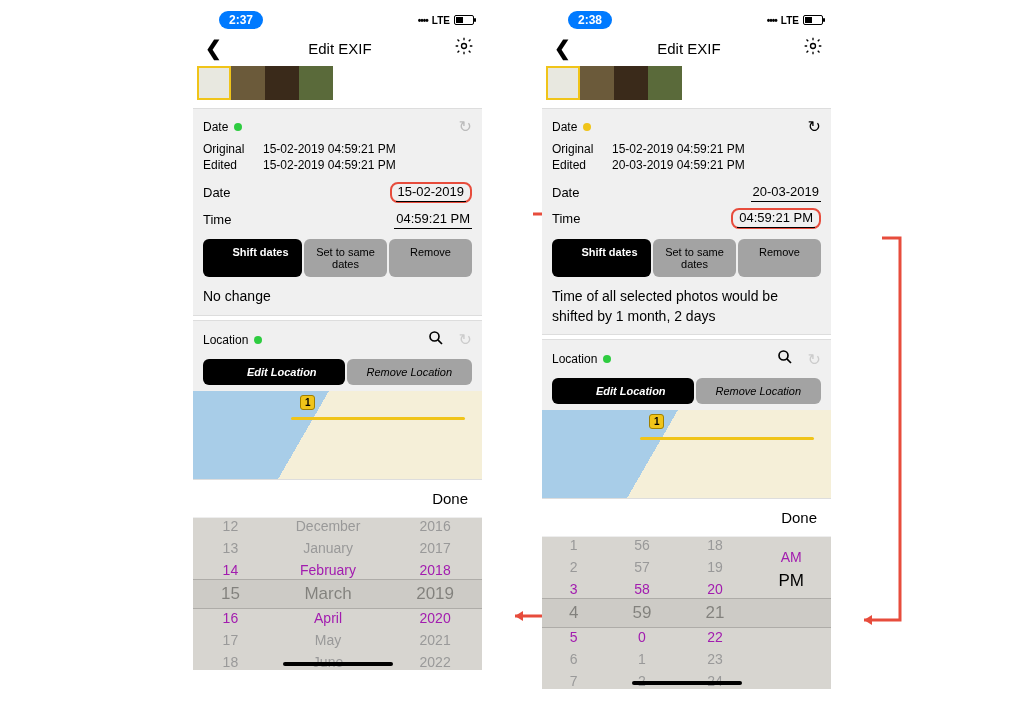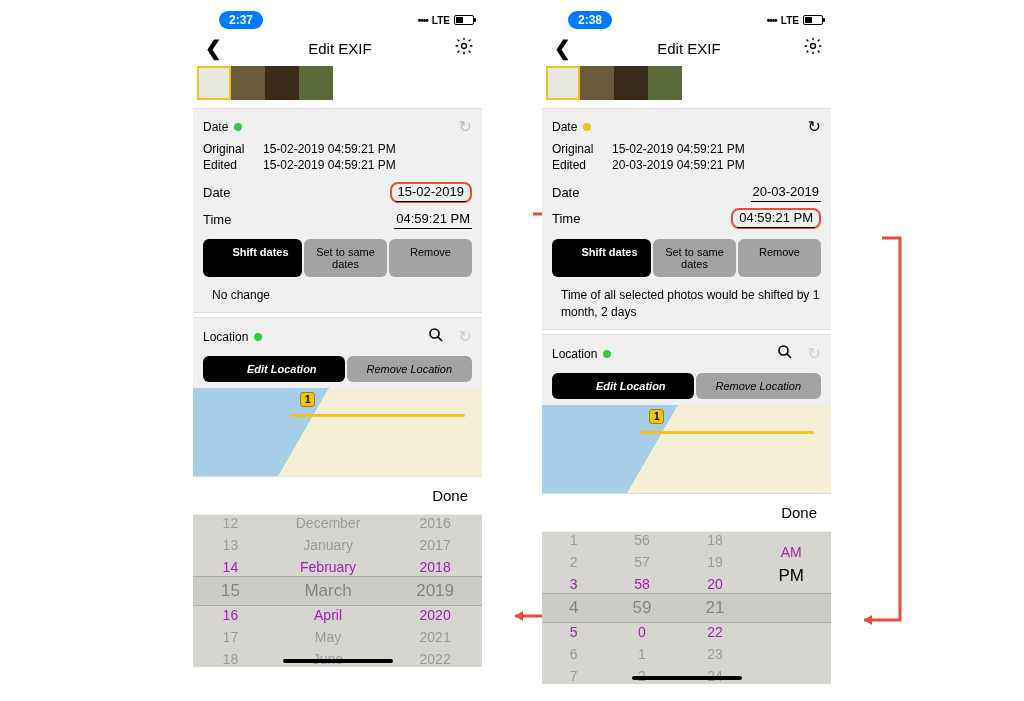--- a/index.html
+++ b/index.html
@@ -85,21 +85,21 @@
   .hl-box {
     border:2px solid #e74c3c; border-radius:8px; padding:0 4px 2px 4px;
   }
   .seg-g { display:flex; gap:0; margin-top:10px;}
   .seg {
     flex:1; text-align:center; padding:7px 4px; font-size:11px;
     background:#a3a3a3; border-radius:6px; margin-right:2px;
   }
   .seg.active { background:#000; color:#fff; font-weight:600;padding-left:20px;}
   .seg.last { margin-right:0;}
-  .status-text { font-size:12px; margin-top:10px; line-height:1.4;margin-left:9px;}
+  .status-text { font-size:14px; margin-top:10px; line-height:1.4;}
   .loc-actions { display:flex; gap:14px; margin-left:auto; align-items:center;}
   .loc-actions .mag { font-size:16px; font-weight:700;}
   .loc-actions .ref { color:#ccc; font-size:16px;}
   .loc-seg { display:flex; margin-top:8px;font-style:italic;}
   .loc-seg .seg { flex:1;}
   .map {
     height:88px; margin:6px -10px -8px -10px;
     background: linear-gradient(120deg,#a8cde8 0 40%, #f5efd8 40% 100%);
     position:relative;
   }

